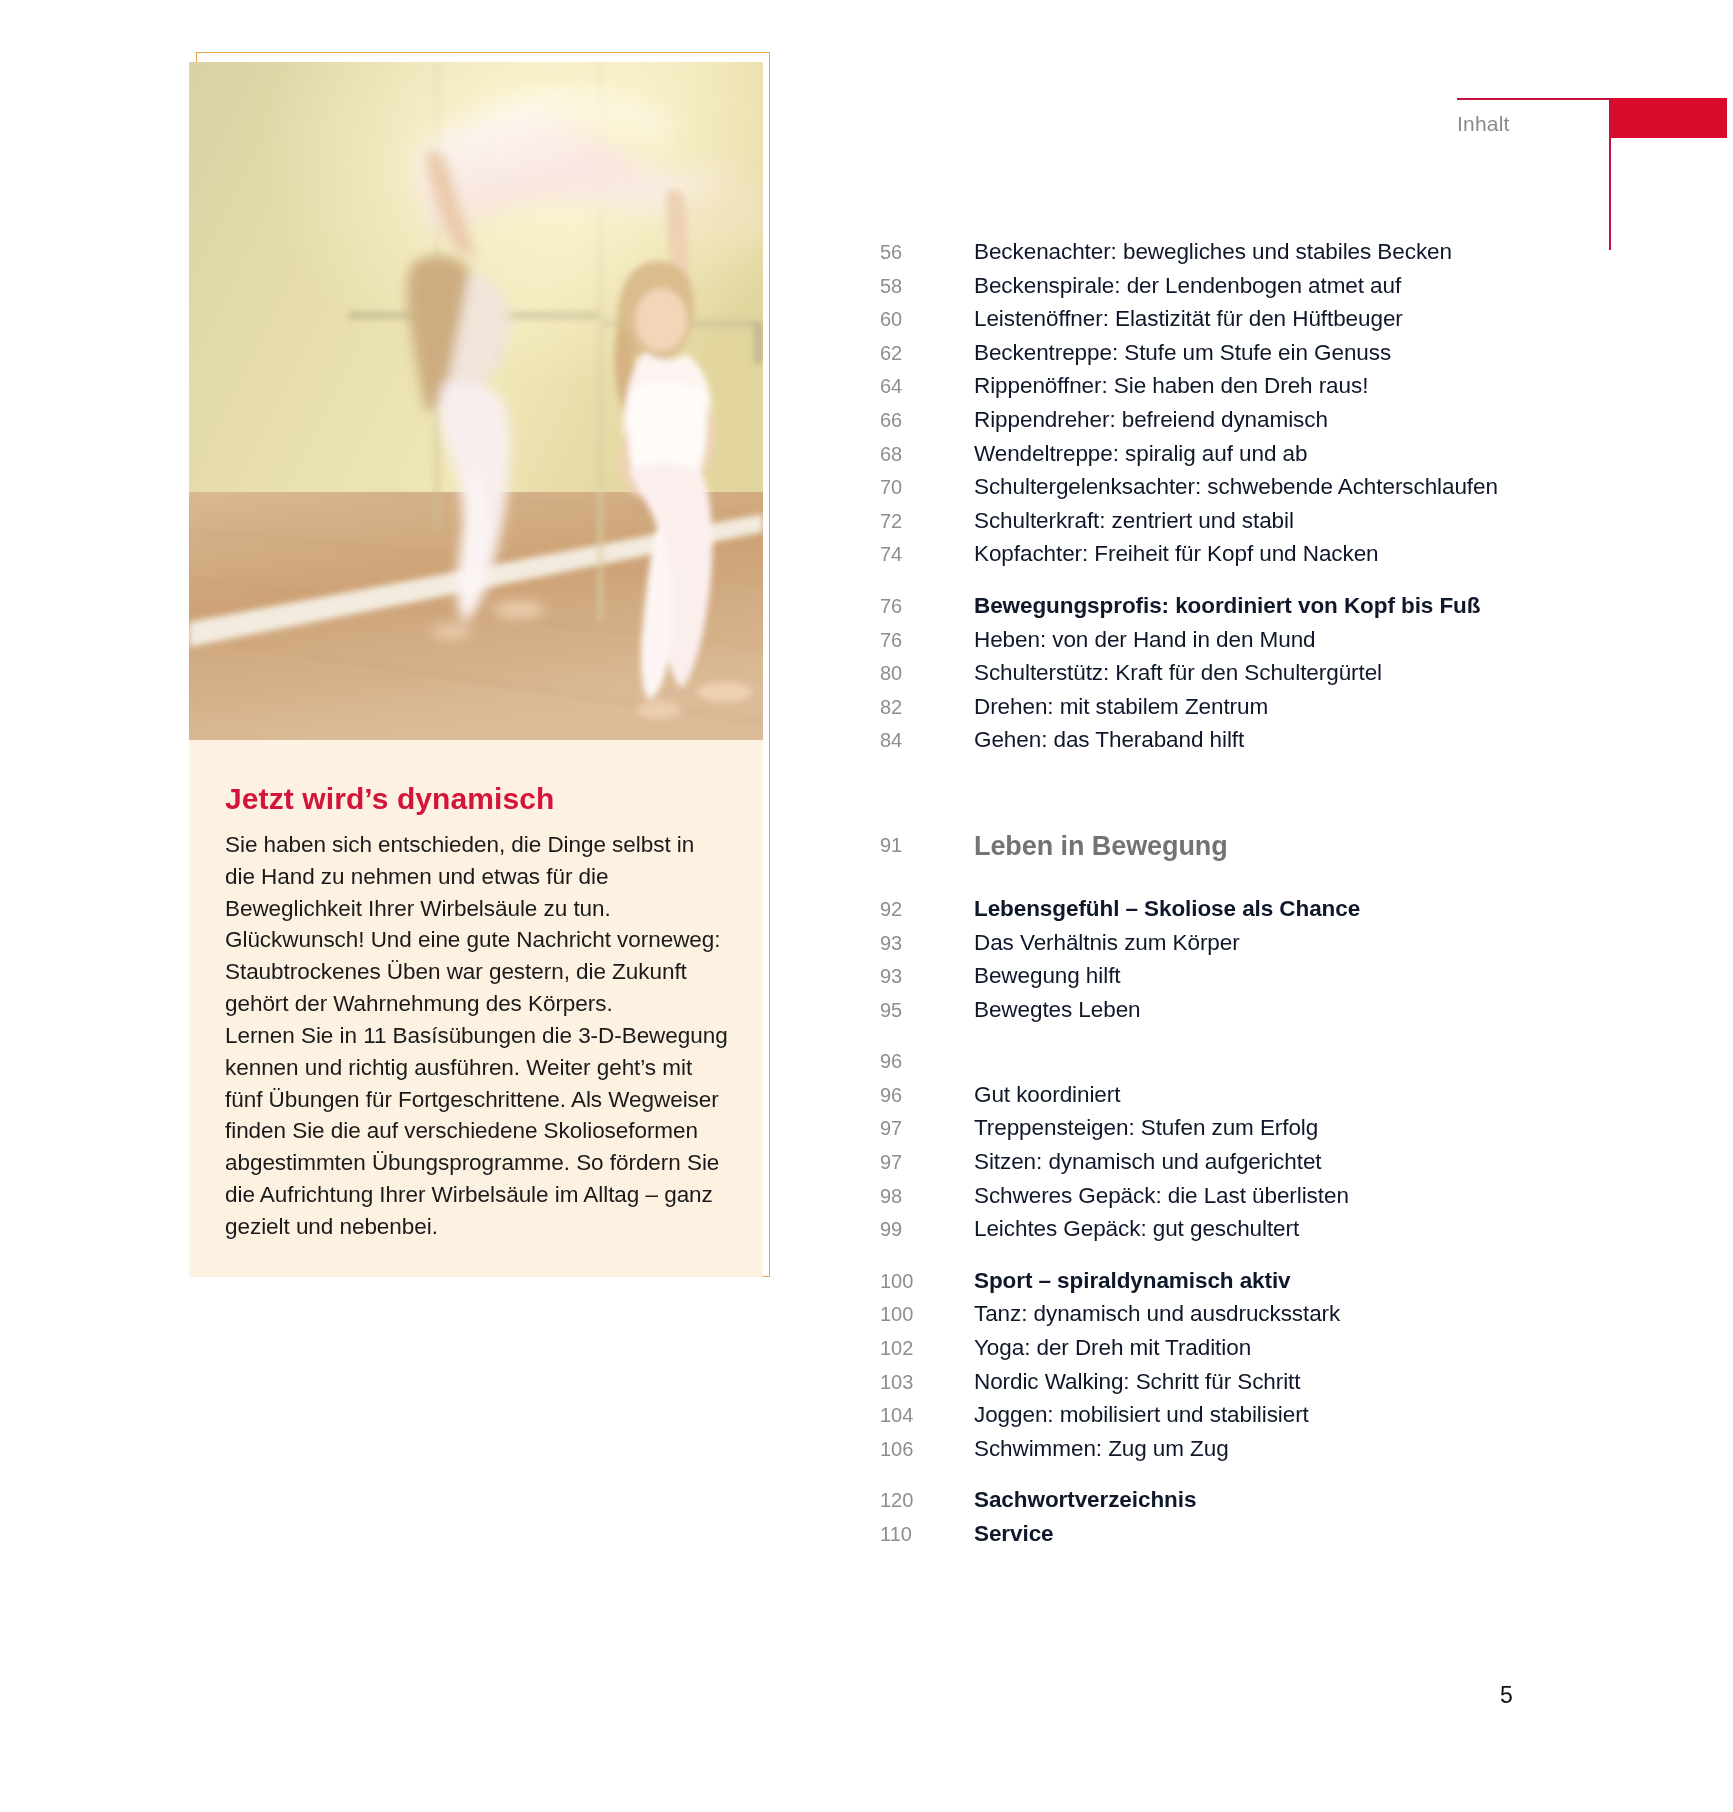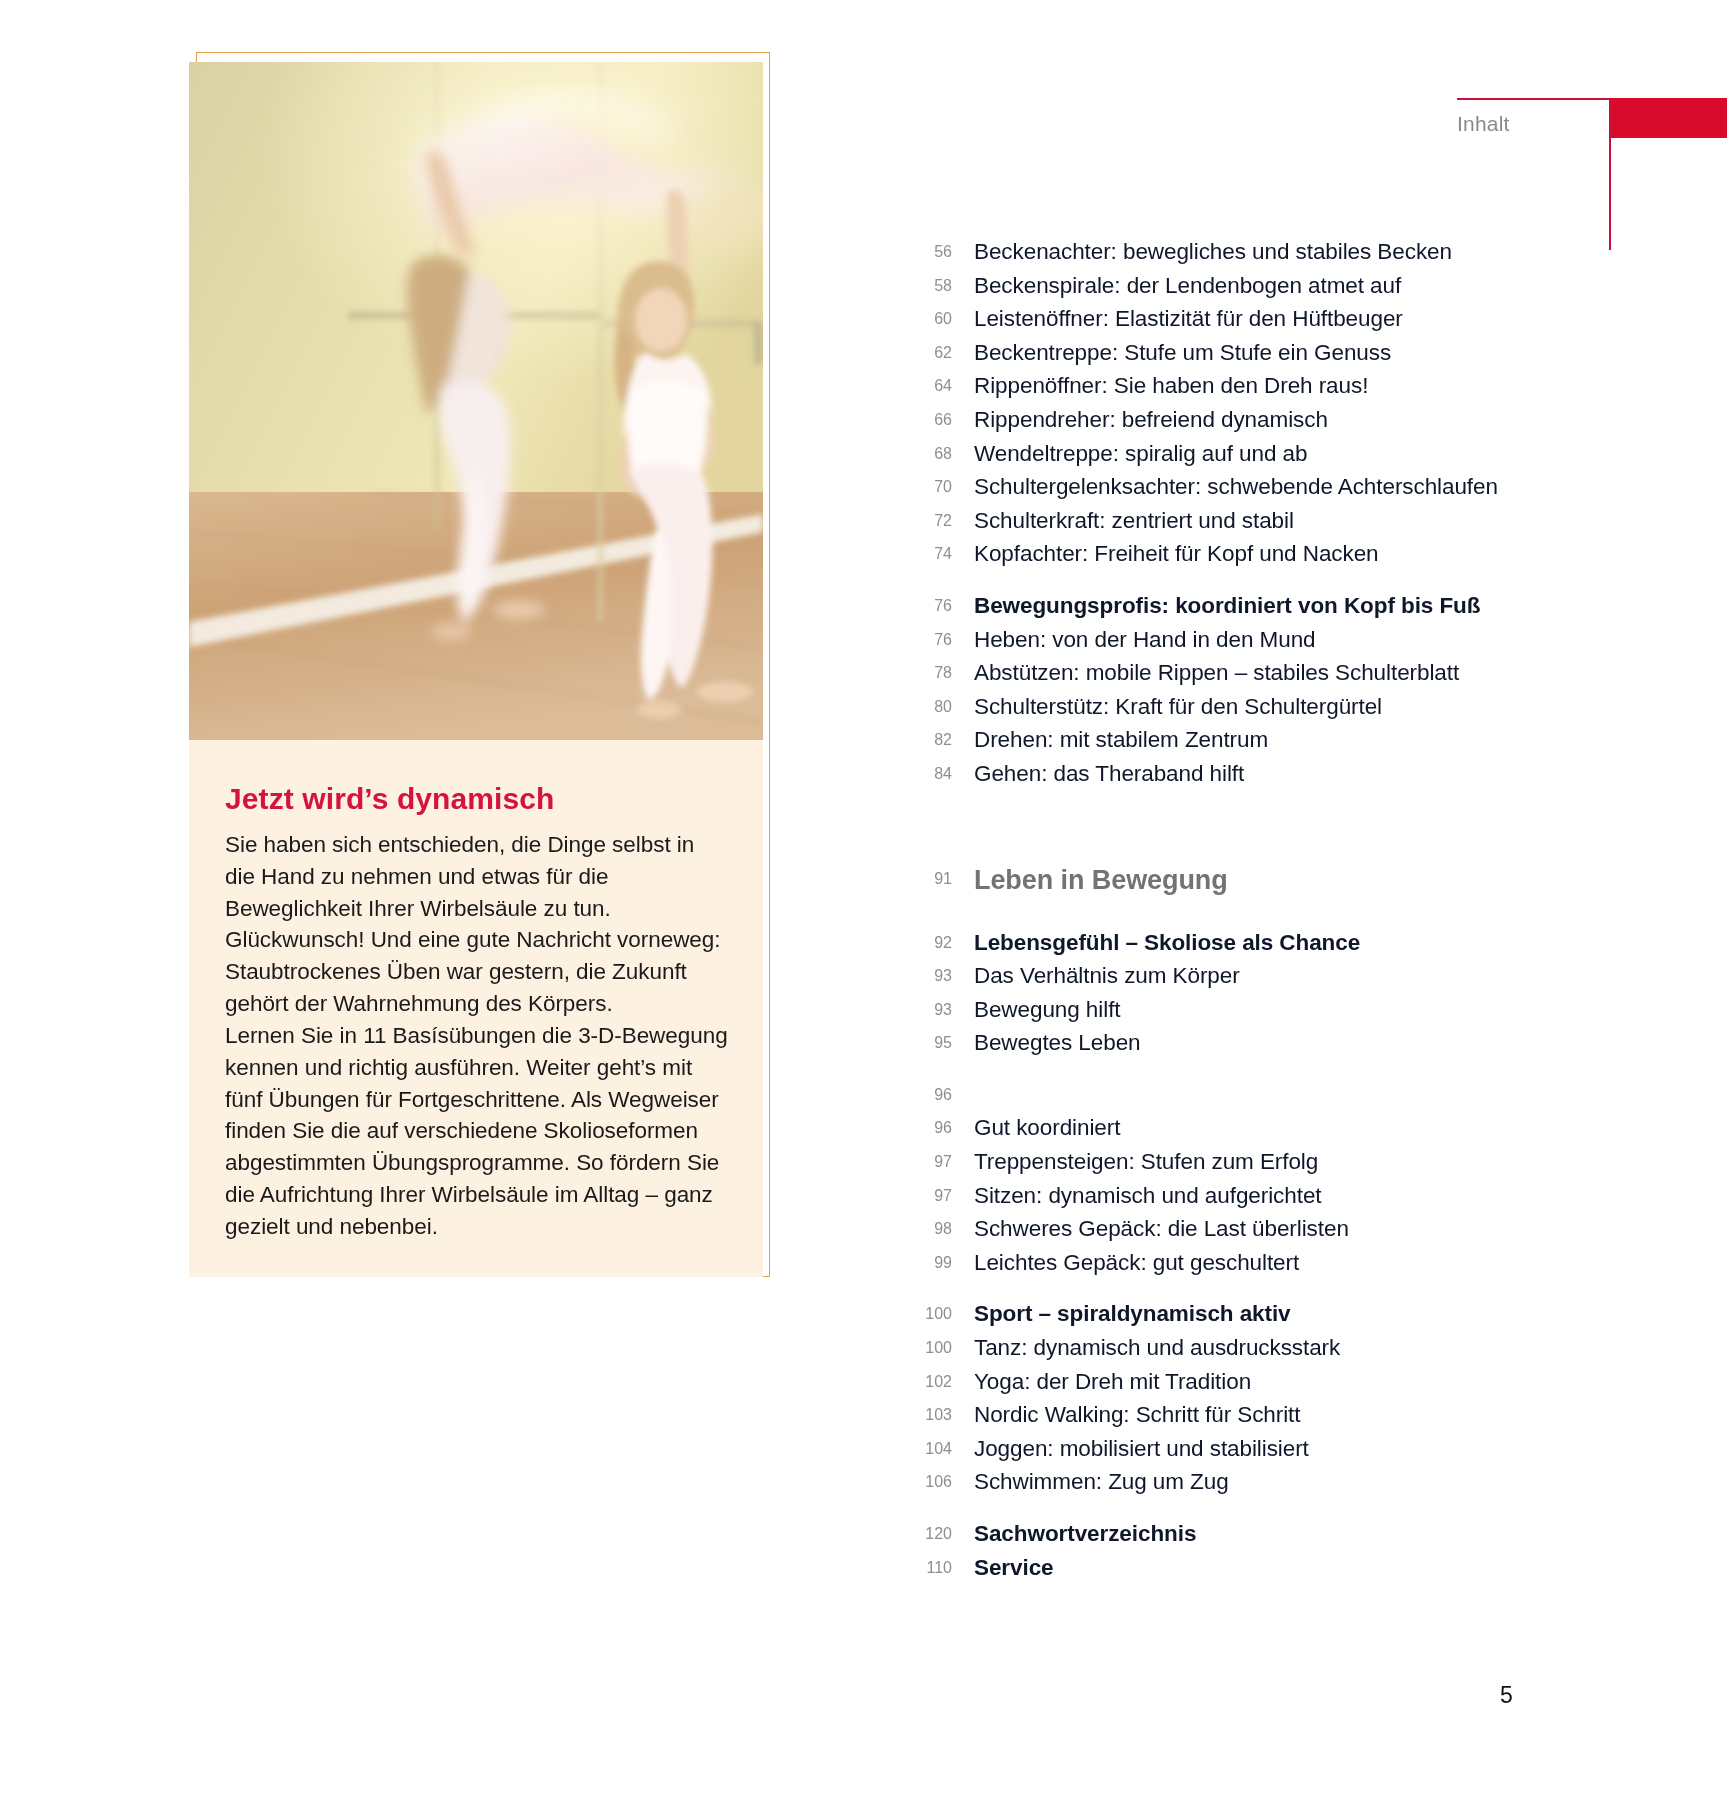--- a/index.html
+++ b/index.html
@@ -102,23 +102,23 @@
     top: 236px;
     width: 620px;
   }
   .toc-row {
     display: flex;
     align-items: flex-start;
     margin-bottom: 1px;
   }
   .toc-num {
     flex: 0 0 72px;
-    text-align: right;
+    text-align: left;
     padding-right: 22px;
-    font-size: 16px;
+    font-size: 20px;
     color: #8E8E8E;
     line-height: 32.6px;
     font-variant-numeric: oldstyle-nums;
     font-family: "Liberation Sans", sans-serif;
   }
   .toc-text {
     flex: 1 1 auto;
     font-size: 22.5px;
     color: #0f172a;
     line-height: 32.6px;
@@ -315,24 +315,20 @@
     </div>
     <div class="toc-row bold gap-sm">
       <div class="toc-num">76</div>
       <div class="toc-text">Bewegungsprofis: koordiniert von Kopf bis Fuß</div>
     </div>
     <div class="toc-row">
       <div class="toc-num">76</div>
       <div class="toc-text">Heben: von der Hand in den Mund</div>
     </div>
     <div class="toc-row">
-      <div class="toc-num">78</div>
-      <div class="toc-text">Abstützen: mobile Rippen – stabiles Schulterblatt</div>
-    </div>
-    <div class="toc-row">
       <div class="toc-num">80</div>
       <div class="toc-text">Schulterstütz: Kraft für den Schultergürtel</div>
     </div>
     <div class="toc-row">
       <div class="toc-num">82</div>
       <div class="toc-text">Drehen: mit stabilem Zentrum</div>
     </div>
     <div class="toc-row">
       <div class="toc-num">84</div>
       <div class="toc-text">Gehen: das Theraband hilft</div>

